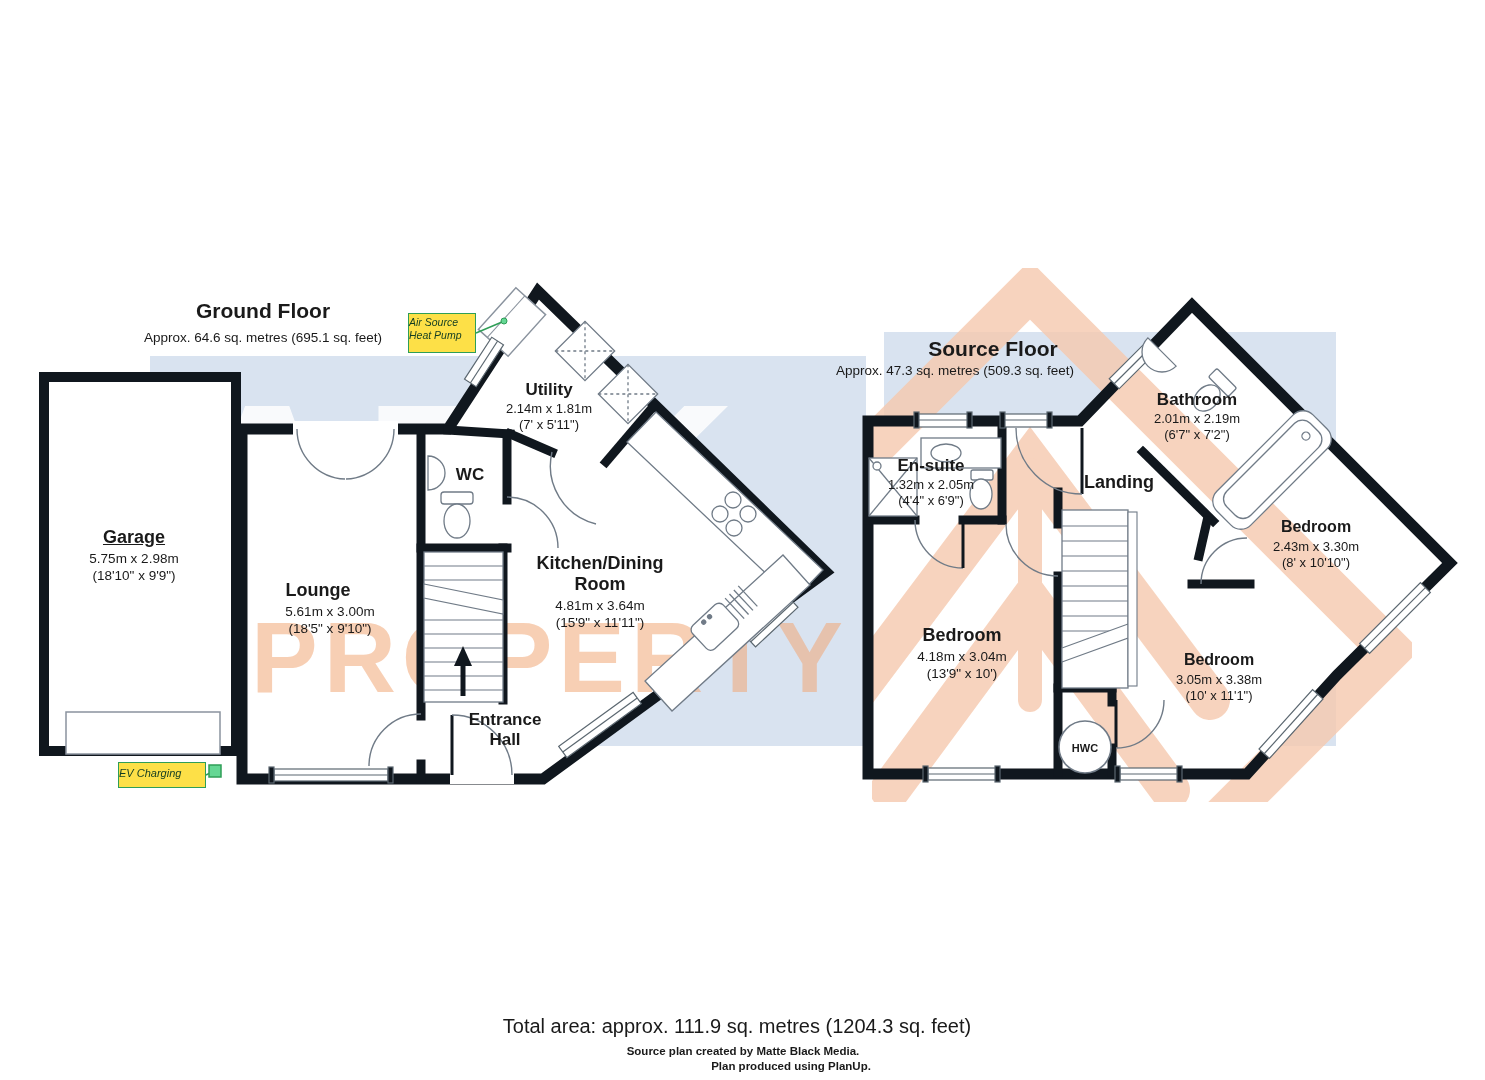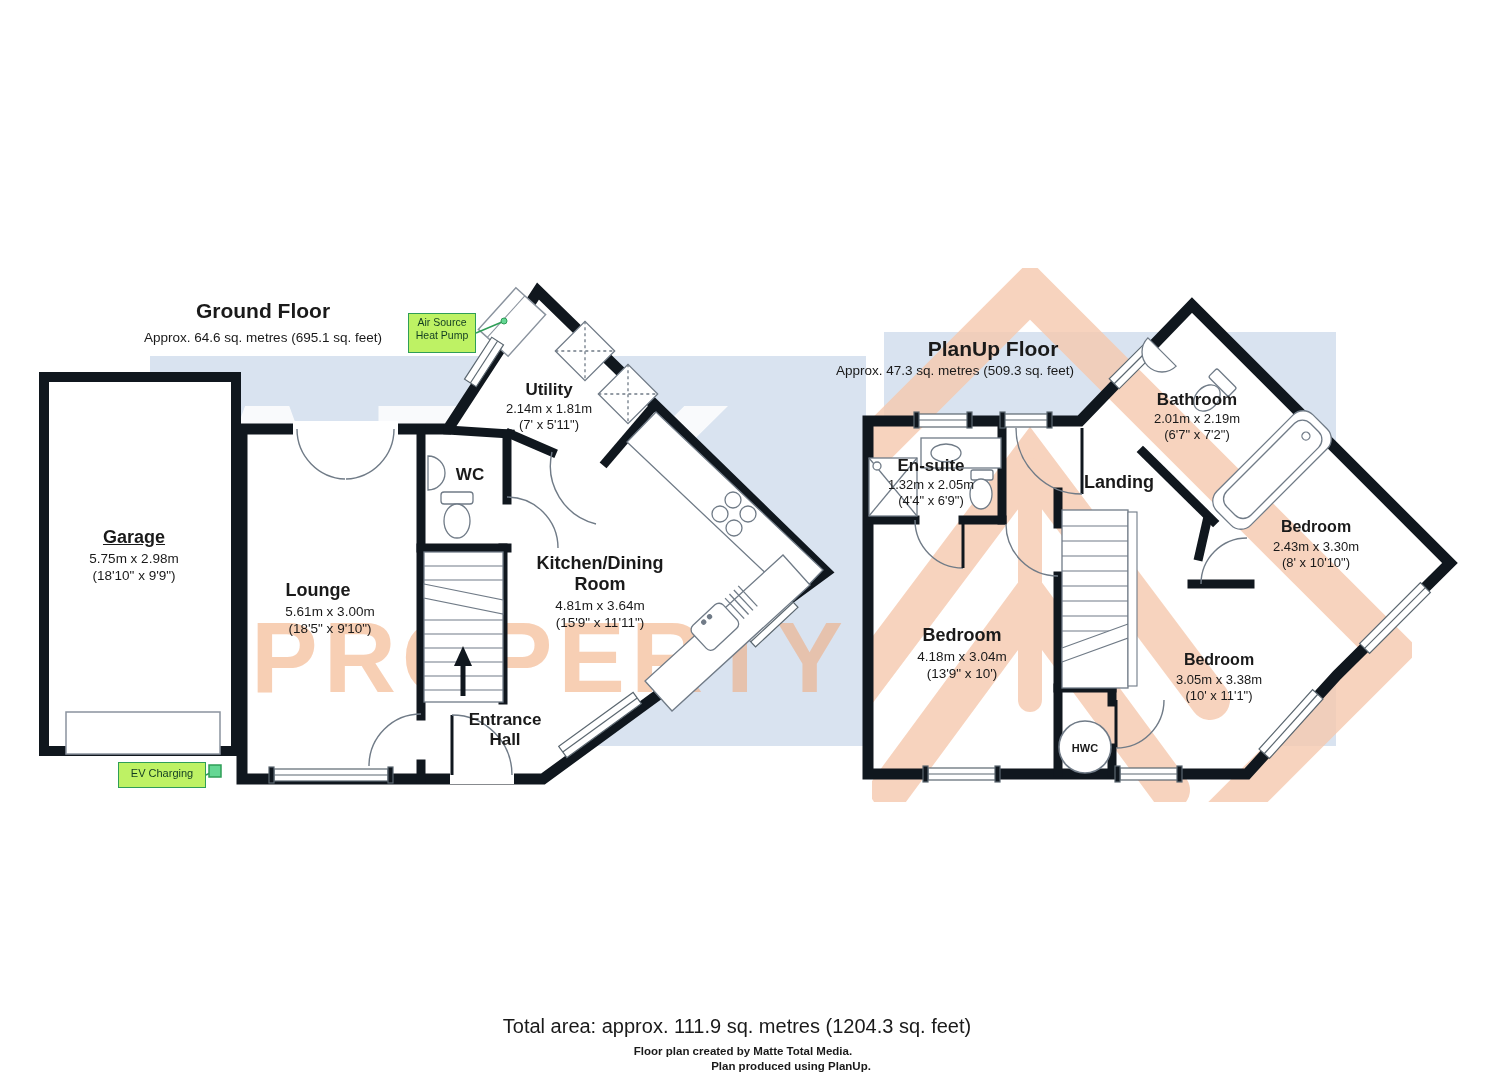--- a/index.html
+++ b/index.html
@@ -3,22 +3,22 @@
 <meta charset="utf-8">
 <style>
   html,body{margin:0;padding:0;background:#ffffff;}
   .page{position:relative;width:1485px;height:1080px;background:#fff;overflow:hidden;
         font-family:"Liberation Sans",sans-serif;color:#1a1a1a;}
   .plansvg{position:absolute;left:0;top:0;}
   .lbl{position:absolute;transform:translateX(-50%);white-space:nowrap;text-align:left;line-height:1.12;}
   .b{font-weight:bold;}
   .t21{font-size:21px;} .t18{font-size:18px;} .t17{font-size:17px;} .t16{font-size:16px;}
   .t13{font-size:13px;} .t135{font-size:13.5px;} .t20{font-size:20px;} .t115{font-size:11.5px;}
-  .tag{position:absolute;background:#bef264;border:1.5px solid #2f9e57;color:#113c22;
-       text-align:center;line-height:1.25;box-sizing:border-box;padding-top:2px;}
+  .tag{position:absolute;background:#fde047;border:1.5px solid #2f9e57;color:#113c22;
+       line-height:1.25;box-sizing:border-box;padding-top:2px;font-style:italic;}
   .tag.two{font-size:10.5px;}
   .tag.one{font-size:11px;padding-top:4px;}
 </style>
 </head>
 <body>
 
 <div class="page">
 
 <svg class="plansvg" width="1485" height="1080" viewBox="0 0 1485 1080">
 
@@ -287,21 +287,21 @@
 
   <div class="lbl b t17" style="left:505px;top:710px;">Entrance</div>
   <div class="lbl b t17" style="left:505px;top:730px;">Hall</div>
 
   <div class="tag two" style="left:408px;top:313px;width:68px;height:40px;">
     <div>Air Source</div>
     <div>Heat Pump</div>
   </div>
   <div class="tag one" style="left:118px;top:762px;width:88px;height:26px;">EV Charging</div>
 
-  <div class="lbl b t21" style="left:993px;top:337px;">PlanUp Floor</div>
+  <div class="lbl b t21" style="left:993px;top:337px;">Source Floor</div>
   <div class="lbl t135" style="left:955px;top:363px;">Approx. 47.3 sq. metres (509.3 sq. feet)</div>
 
   <div class="lbl b t17" style="left:1197px;top:390px;">Bathroom</div>
   <div class="lbl t13" style="left:1197px;top:412px;">2.01m x 2.19m</div>
   <div class="lbl t13" style="left:1197px;top:428px;">(6'7" x 7'2")</div>
 
   <div class="lbl b t17" style="left:931px;top:456px;">En-suite</div>
   <div class="lbl t13" style="left:931px;top:478px;">1.32m x 2.05m</div>
   <div class="lbl t13" style="left:931px;top:494px;">(4'4" x 6'9")</div>
 
@@ -313,16 +313,16 @@
 
   <div class="lbl b t18" style="left:962px;top:625px;">Bedroom</div>
   <div class="lbl t135" style="left:962px;top:649px;">4.18m x 3.04m</div>
   <div class="lbl t135" style="left:962px;top:666px;">(13'9" x 10')</div>
 
   <div class="lbl b t16" style="left:1219px;top:651px;">Bedroom</div>
   <div class="lbl t13" style="left:1219px;top:673px;">3.05m x 3.38m</div>
   <div class="lbl t13" style="left:1219px;top:689px;">(10' x 11'1")</div>
 
   <div class="lbl t20" style="left:737px;top:1015px;">Total area: approx. 111.9 sq. metres (1204.3 sq. feet)</div>
-  <div class="lbl b t115" style="left:743px;top:1045px;">Floor plan created by Matte Total Media.</div>
+  <div class="lbl b t115" style="left:743px;top:1045px;">Source plan created by Matte Black Media.</div>
   <div class="lbl b t115" style="left:743px;top:1060px;margin-left:48px;">Plan produced using PlanUp.</div>
 
 </div>
 
 </body></html>

